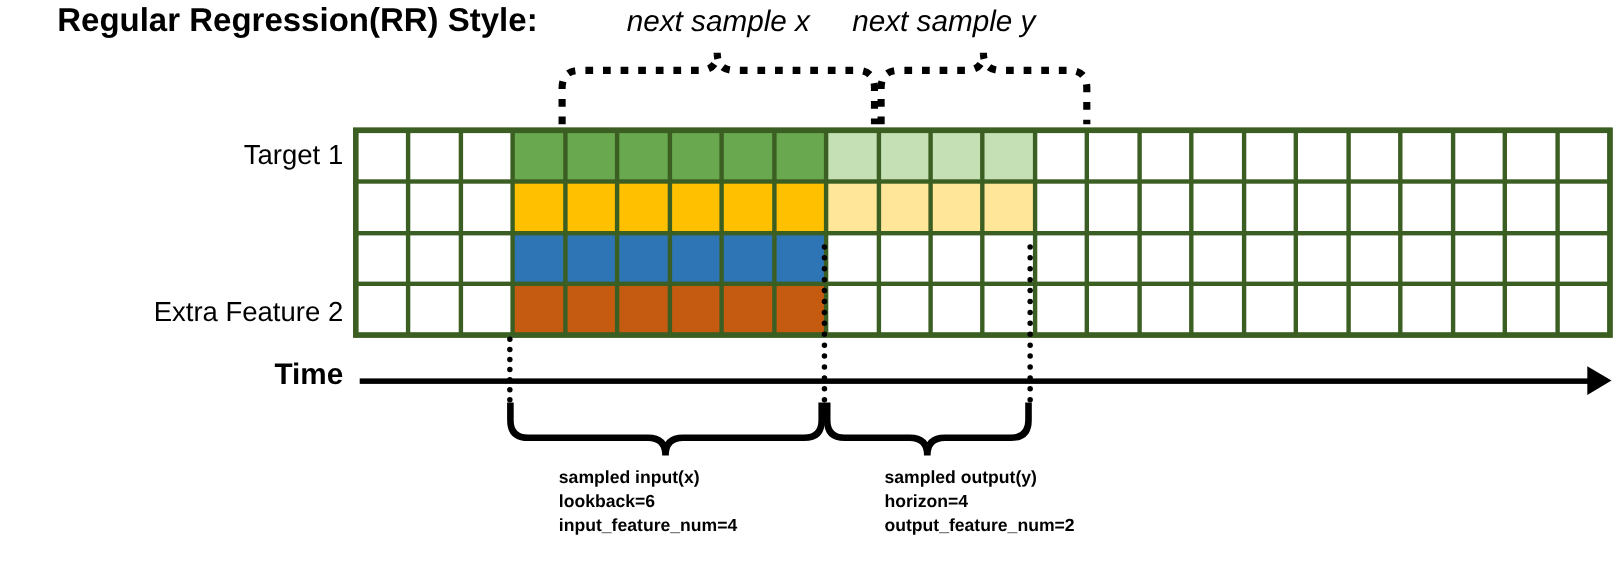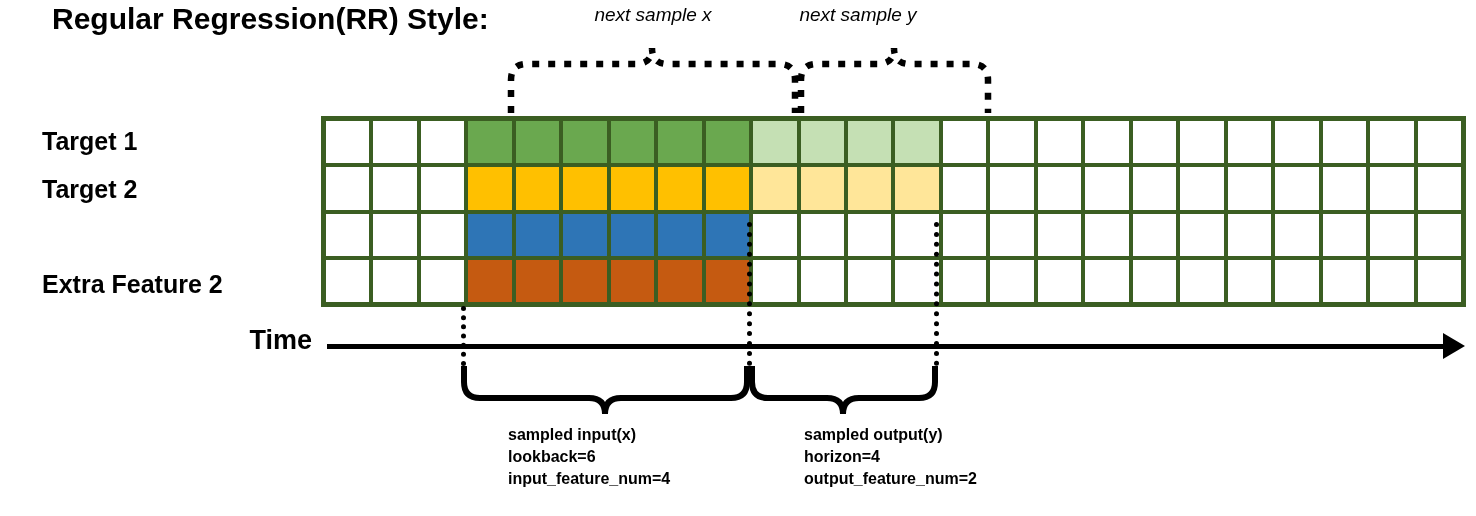--- a/index.html
+++ b/index.html
@@ -27,23 +27,23 @@
     font-weight: 700;
     color: #000000;
     letter-spacing: 0px;
     white-space: nowrap;
     margin-left: 44px;
   }
 
   
   .row-label {
     font-size: 25px;
-    font-weight: 700;
-    color: #000000;
-    text-align: left;
+    font-weight: 400;
+    color: #000000;
+    text-align: right;
     white-space: nowrap;
     width: 270px;
     left: 42px;
     height: 47px;
     line-height: 47px;
   }
 
   
   #grid {
     left: 321px;
@@ -106,21 +106,21 @@
   #overlay {
     left: 0;
     top: 0;
     width: 1476px;
     height: 516px;
     pointer-events: none;
   }
 
   
   .top-brace-label {
-    font-size: 19px;
+    font-size: 27px;
     font-style: italic;
     font-weight: 500;
     color: #000000;
     white-space: nowrap;
     text-align: center;
   }
 
   
   .bottom-note {
     font-size: 16px;
@@ -132,21 +132,20 @@
   .bottom-note div { display: block; }
 </style>
 </head>
 <body>
 
 <div id="stage">
 
   <div class="abs" id="page-title">Regular Regression(RR) Style:</div>
 
   <div class="abs row-label" style="top:118px;">Target 1</div>
-  <div class="abs row-label" style="top:166px;">Target 2</div>
   <div class="abs row-label" style="top:261px;">Extra Feature 2</div>
 
   <div class="abs" id="grid">
       <div class="cell"></div>
       <div class="cell"></div>
       <div class="cell"></div>
       <div class="cell green"></div>
       <div class="cell green"></div>
       <div class="cell green"></div>
       <div class="cell green"></div>

